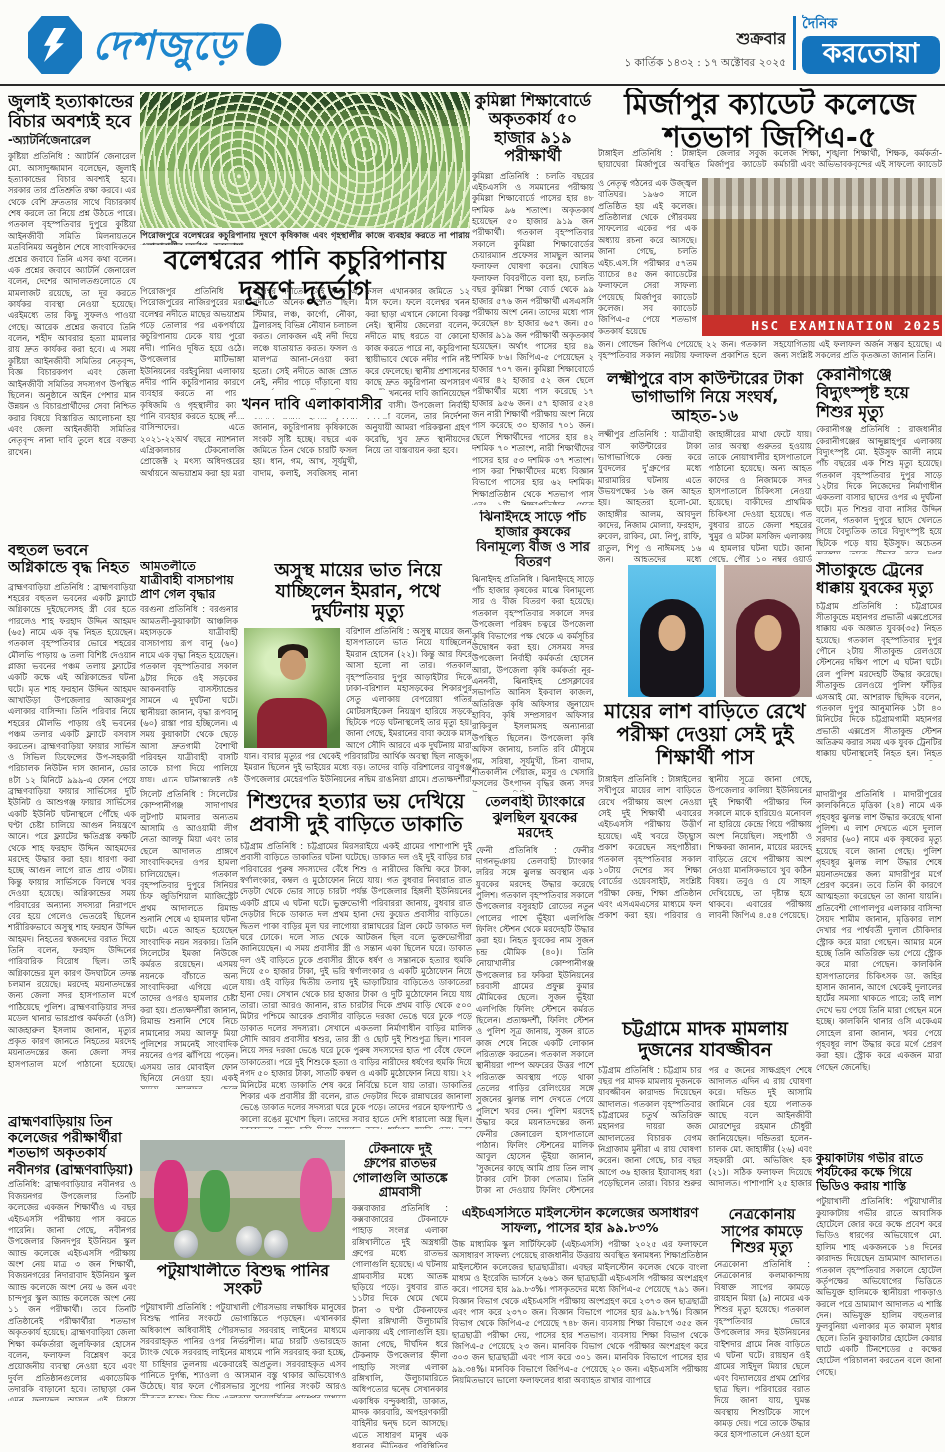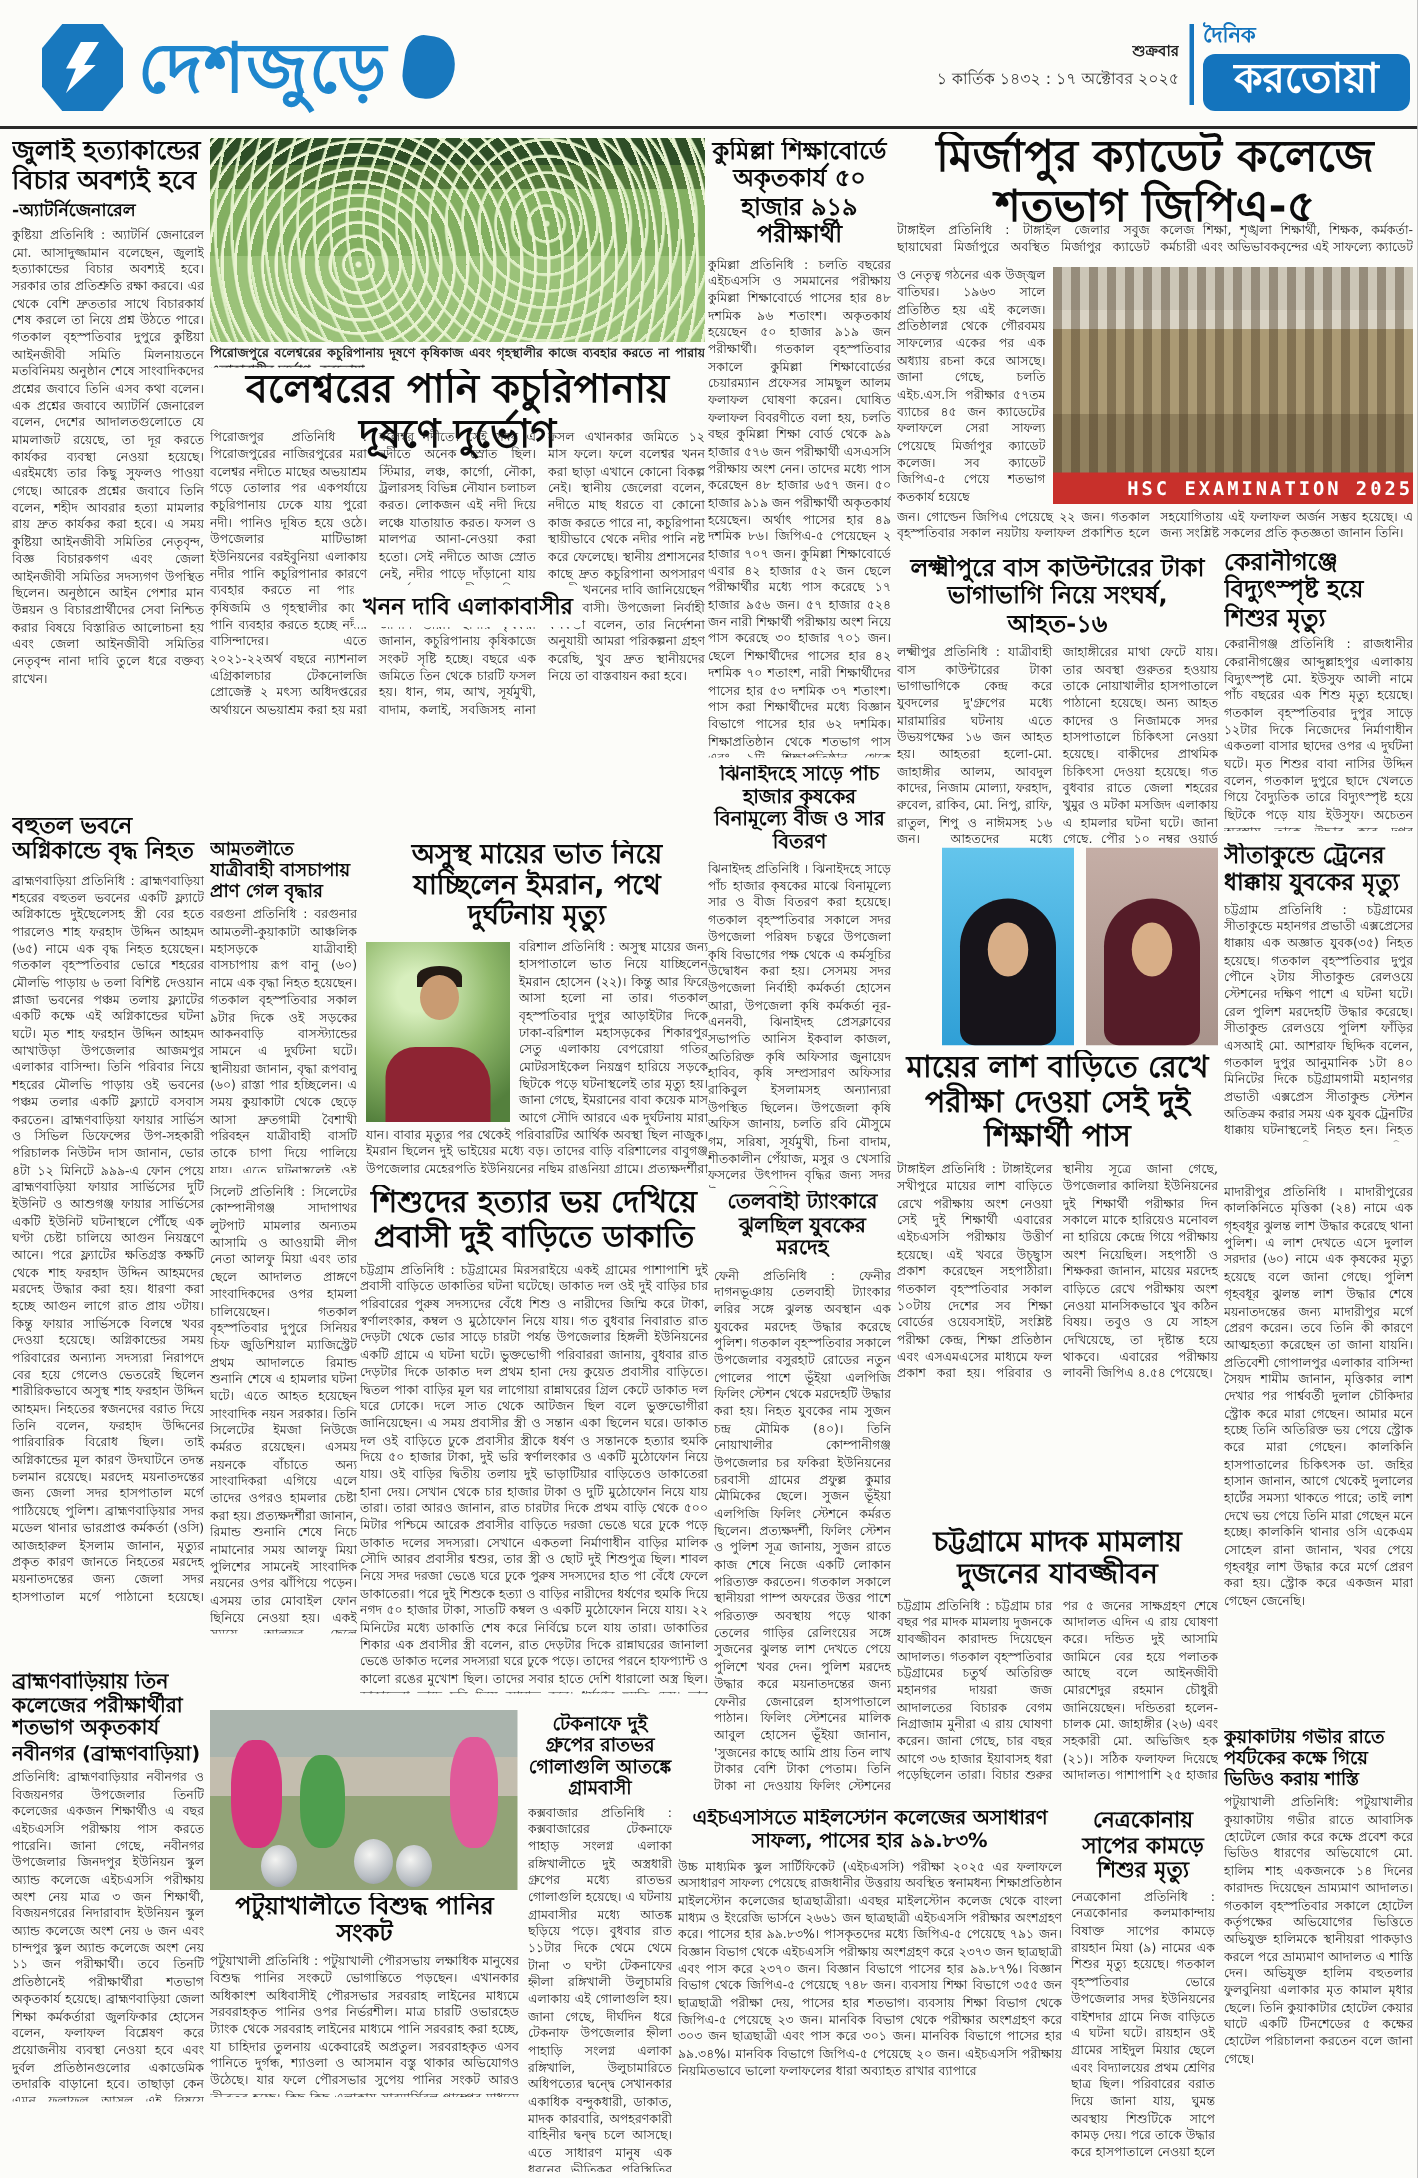--- a/index.html
+++ b/index.html
@@ -12,23 +12,23 @@
   .cols2{column-count:2;column-gap:7px;}
   .cols3{column-count:3;column-gap:8px;}
   .photo{position:absolute;overflow:hidden;background:#cfcfc8;}
   
   .mast-rule{position:absolute;left:0;top:84px;width:945px;height:2px;background:#2a2a2a;}
   .logo-badge{width:54px;height:58px;background:#1878be;border-radius:10px;
       clip-path:polygon(25% 0,75% 0,100% 28%,100% 72%,75% 100%,25% 100%,0 72%,0 28%);
       position:relative;}
   .logo-bolt{position:absolute;left:16px;top:12px;width:22px;height:34px;background:#fff;
       clip-path:polygon(45% 0,100% 0,55% 45%,90% 45%,0 100%,30% 52%,0 52%);}
-  .section-title{font-size:46px;font-weight:800;color:#1e86cd;letter-spacing:1px;line-height:1;}
+  .section-title{font-size:40px;font-weight:800;color:#1e86cd;letter-spacing:1px;line-height:1;font-style:italic;}
   .map-icon{width:34px;height:42px;background:#1878be;border-radius:40% 55% 60% 45%;transform:rotate(8deg);}
-  .weekday{font-size:10px;font-weight:700;color:#222;}
+  .weekday{font-size:16px;font-weight:700;color:#222;}
   .dateline{font-size:10.5px;color:#333;margin-top:2px;}
   .paper-prefix{font-size:14px;font-weight:700;color:#1474bd;text-align:left;}
   .paper-name{background:#1474bd;color:#fff;font-size:27px;font-weight:800;
       padding:2px 12px 6px;border-radius:8px;line-height:1.1;}
   
   .river{background:
     repeating-radial-gradient(circle at 30% 62%, #eaf3d2 0 1.5px, rgba(0,0,0,0) 2.5px 9px),
     repeating-radial-gradient(circle at 68% 42%, #ddeec4 0 1.5px, rgba(0,0,0,0) 2.5px 11px),
     linear-gradient(180deg,#2e4e27 0 13%,#54793b 13% 25%,#83af61 25% 58%,#9bc279 58% 100%);}
   .cadet{background:

